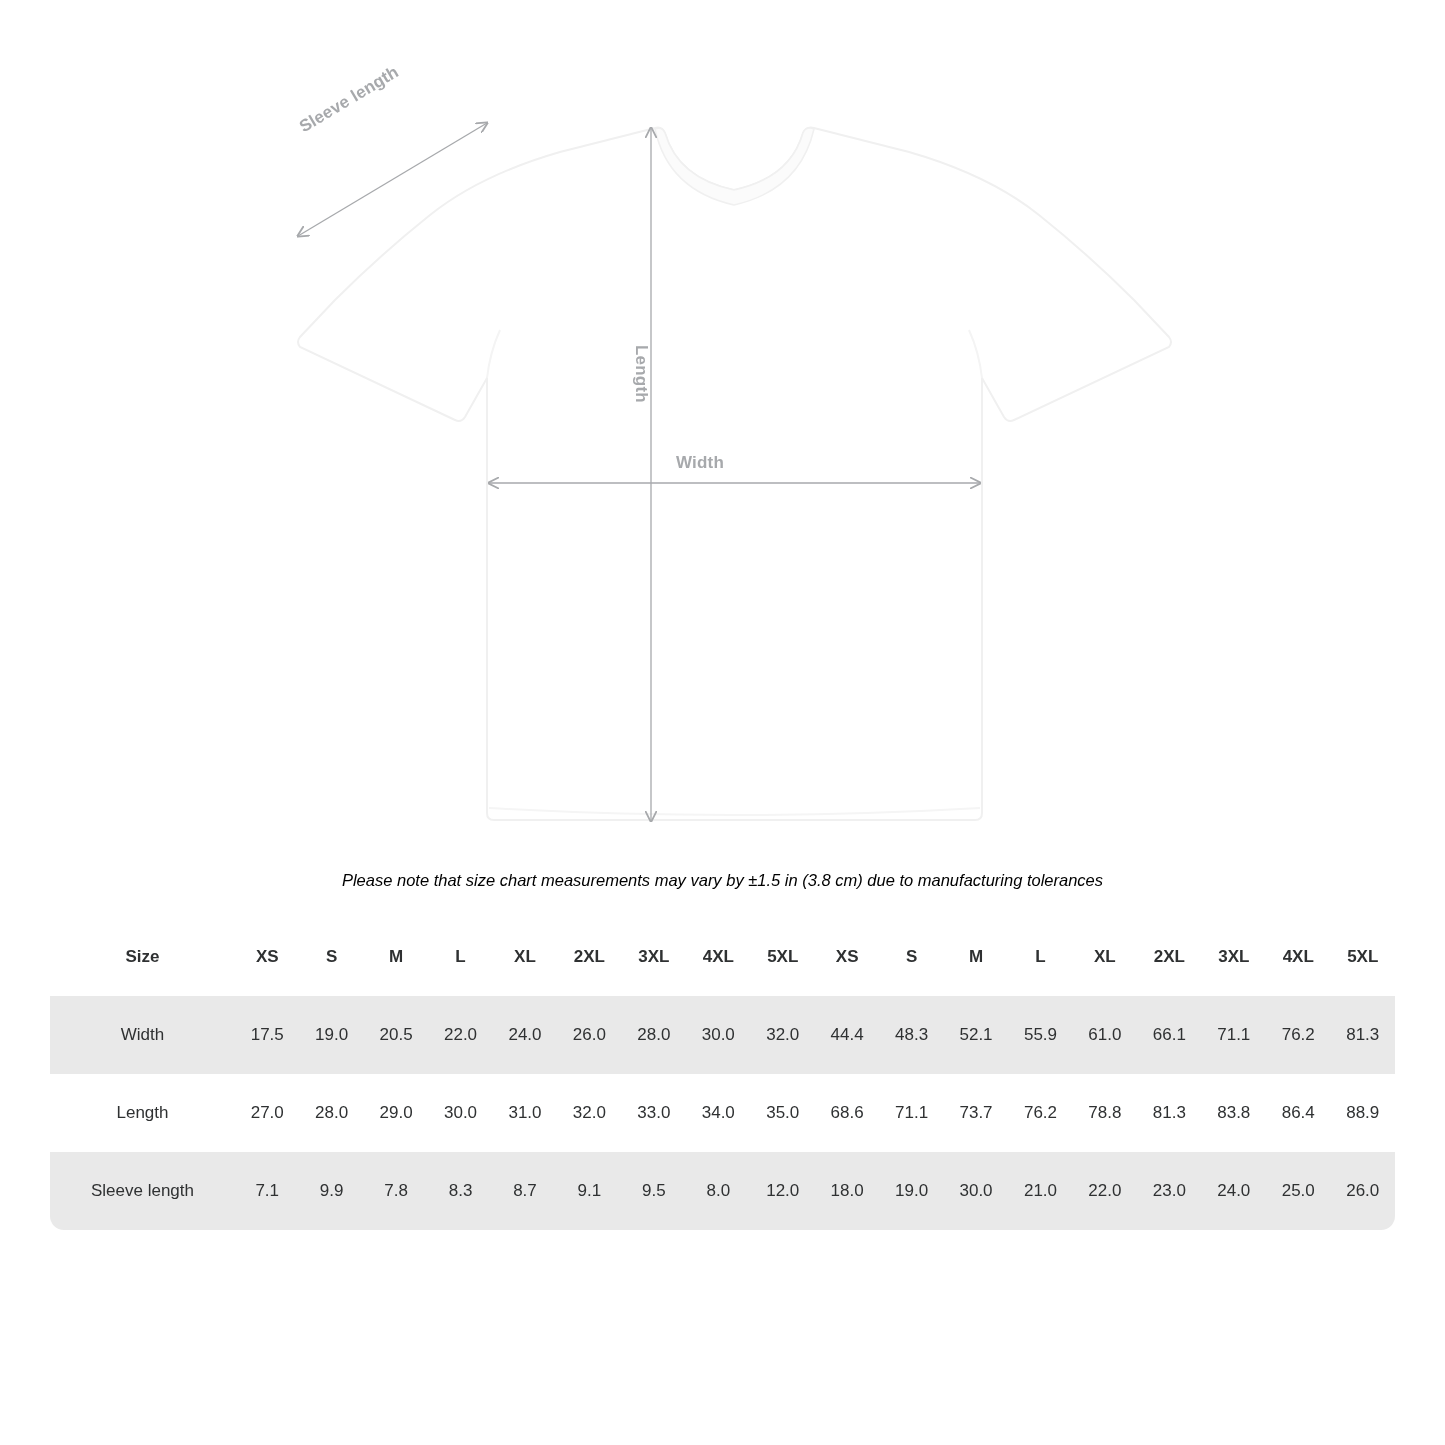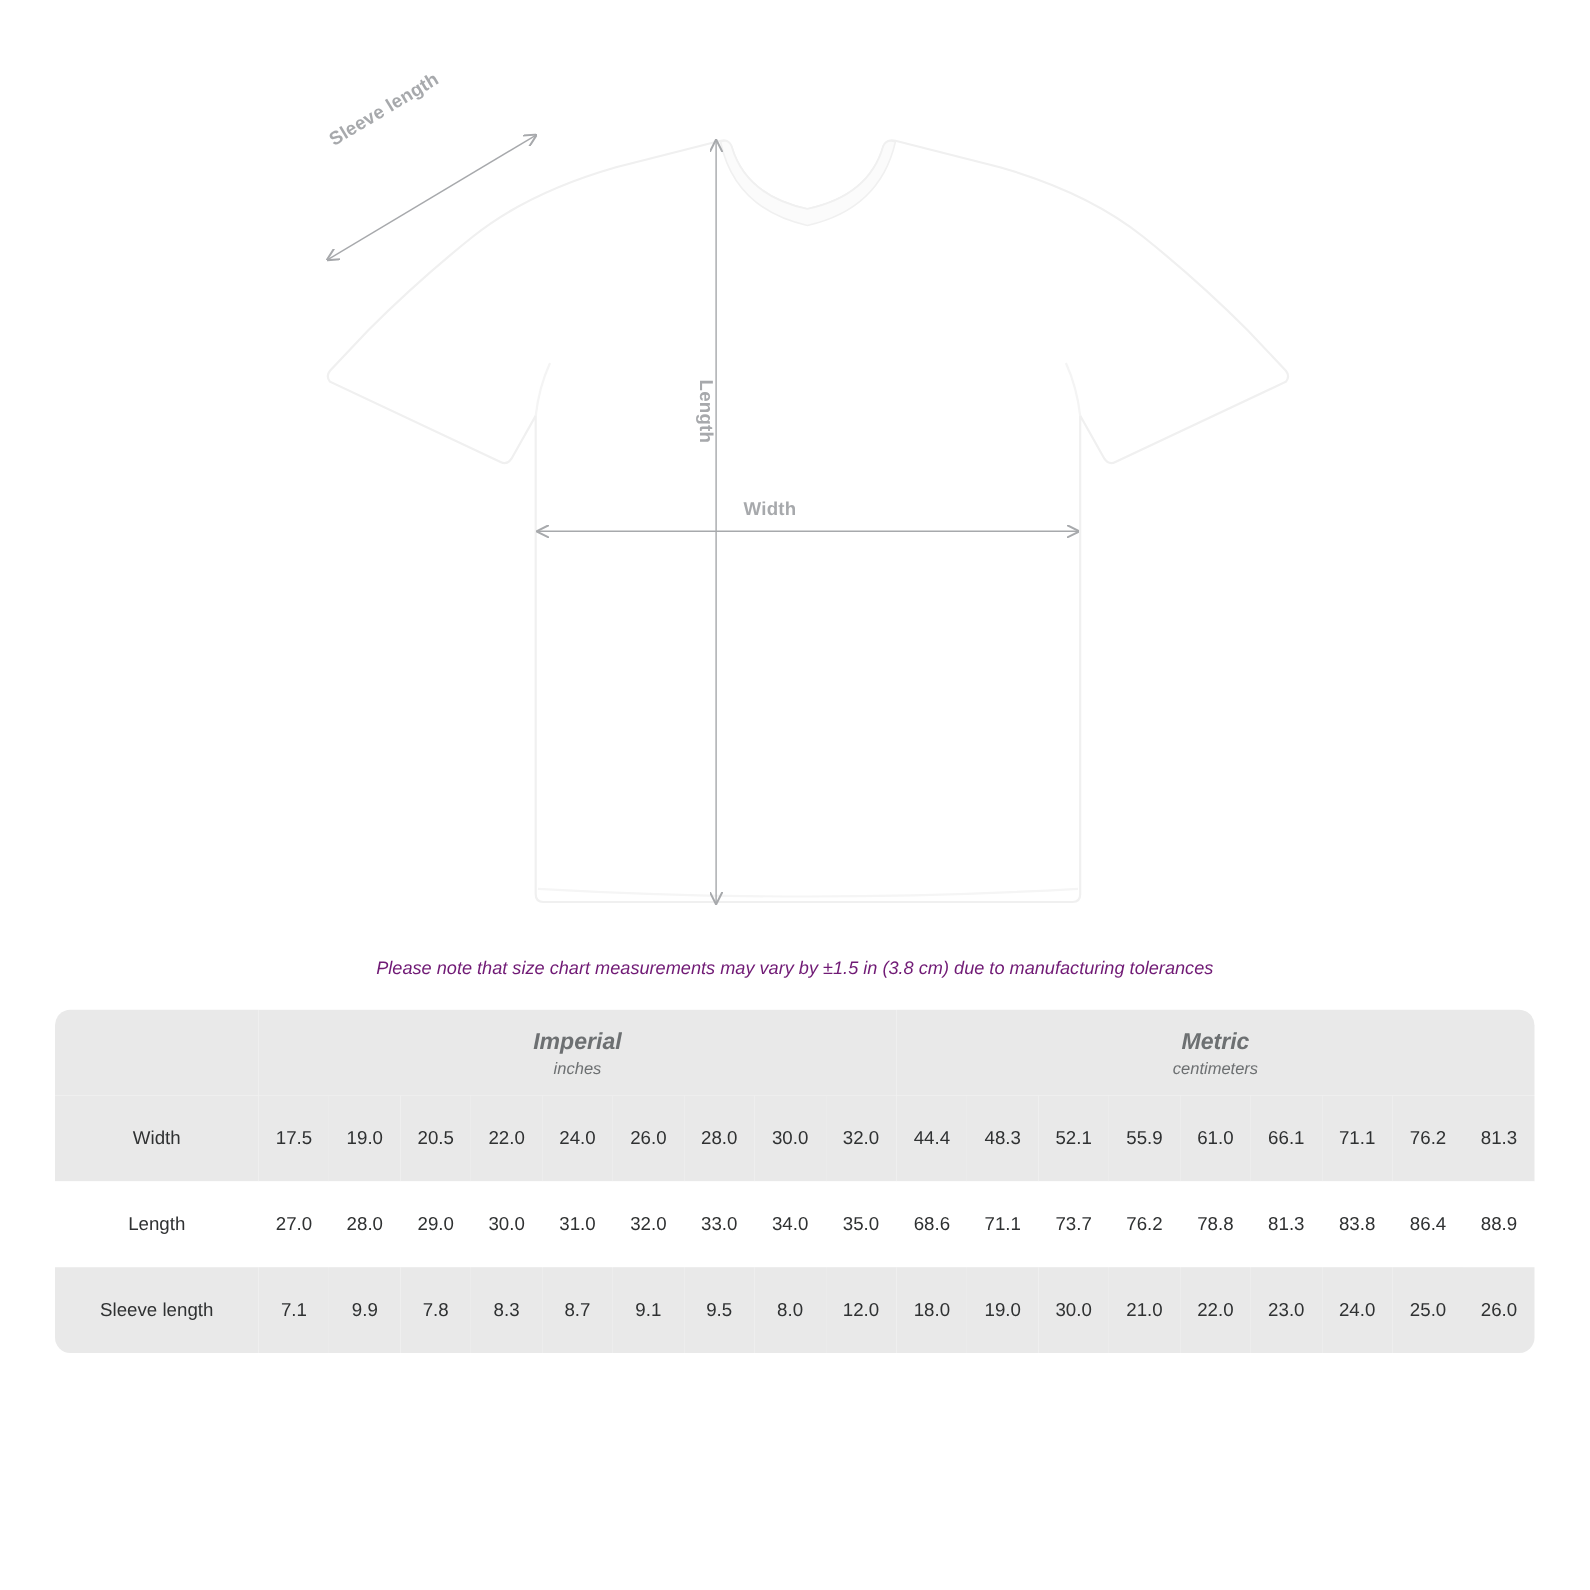--- a/index.html
+++ b/index.html
@@ -54,21 +54,21 @@
   .chart-title {
     font-size: 27px;
     font-weight: bold;
     color: #2f3132;
     margin: 0;
     letter-spacing: 0.1px;
   }
   .chart-note {
     font-size: 16.5px;
     font-style: italic;
-    color: #701a75;
+    color: #000000;
     margin-top: 0;
   }
 
   
   .table-wrap {
     width: 1345px;
     margin: 28px auto 0 auto;
   }
   table.size-table {
     width: 100%;
@@ -190,32 +190,42 @@
 </div>
 
 <div class="table-wrap">
   <table class="size-table">
     <colgroup>
       <col style="width:185px">
       <col span="18">
     </colgroup>
     <tbody>
 
-      <tr>
-        <td class="unit-head corner-tl"></td>
-        <td class="unit-head" colspan="9">
-          <div class="u-name">Imperial</div>
-          <div class="u-sub">inches</div>
-        </td>
-        <td class="unit-head corner-tr" colspan="9">
-          <div class="u-name">Metric</div>
-          <div class="u-sub">centimeters</div>
-        </td>
-      </tr>
-
+
+      <tr class="row-head">
+        <td class="rowlabel">Size</td>
+        <td>XS</td>
+        <td>S</td>
+        <td>M</td>
+        <td>L</td>
+        <td>XL</td>
+        <td>2XL</td>
+        <td>3XL</td>
+        <td>4XL</td>
+        <td>5XL</td>
+        <td>XS</td>
+        <td>S</td>
+        <td>M</td>
+        <td>L</td>
+        <td>XL</td>
+        <td>2XL</td>
+        <td>3XL</td>
+        <td>4XL</td>
+        <td>5XL</td>
+      </tr>
 
       <tr class="row-alt">
         <td class="rowlabel">Width</td>
         <td>17.5</td>
         <td>19.0</td>
         <td>20.5</td>
         <td>22.0</td>
         <td>24.0</td>
         <td>26.0</td>
         <td>28.0</td>

